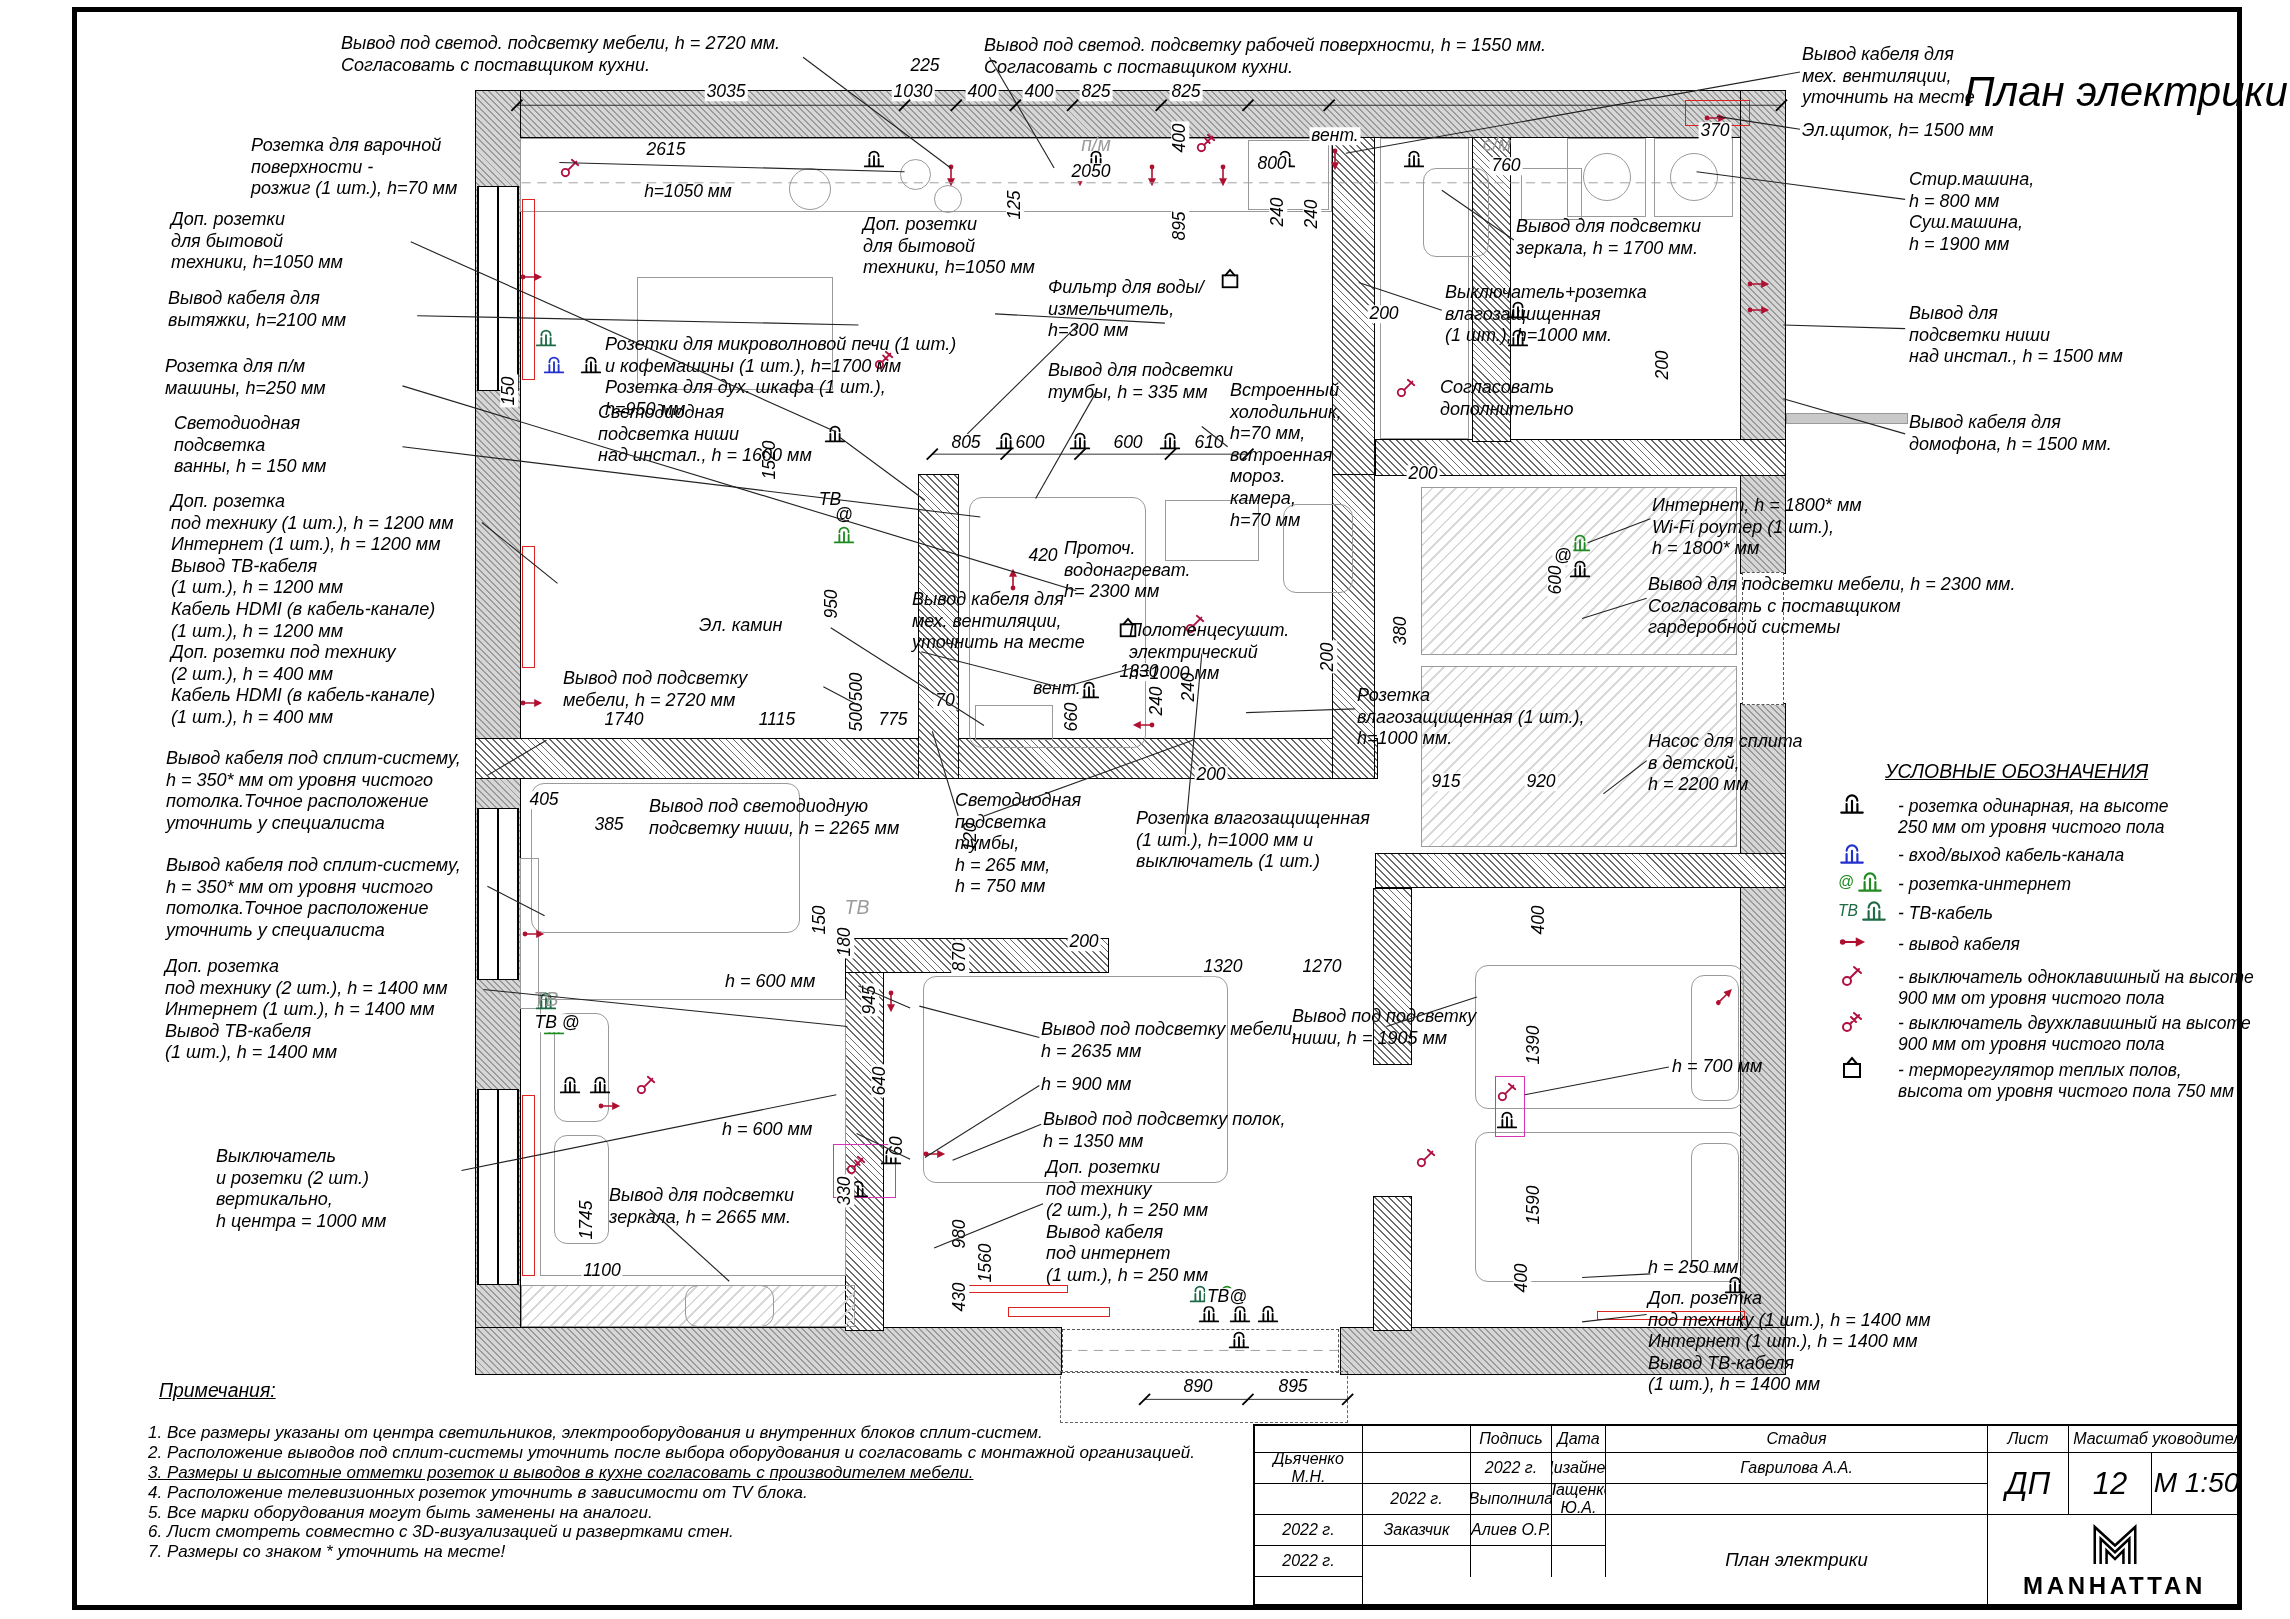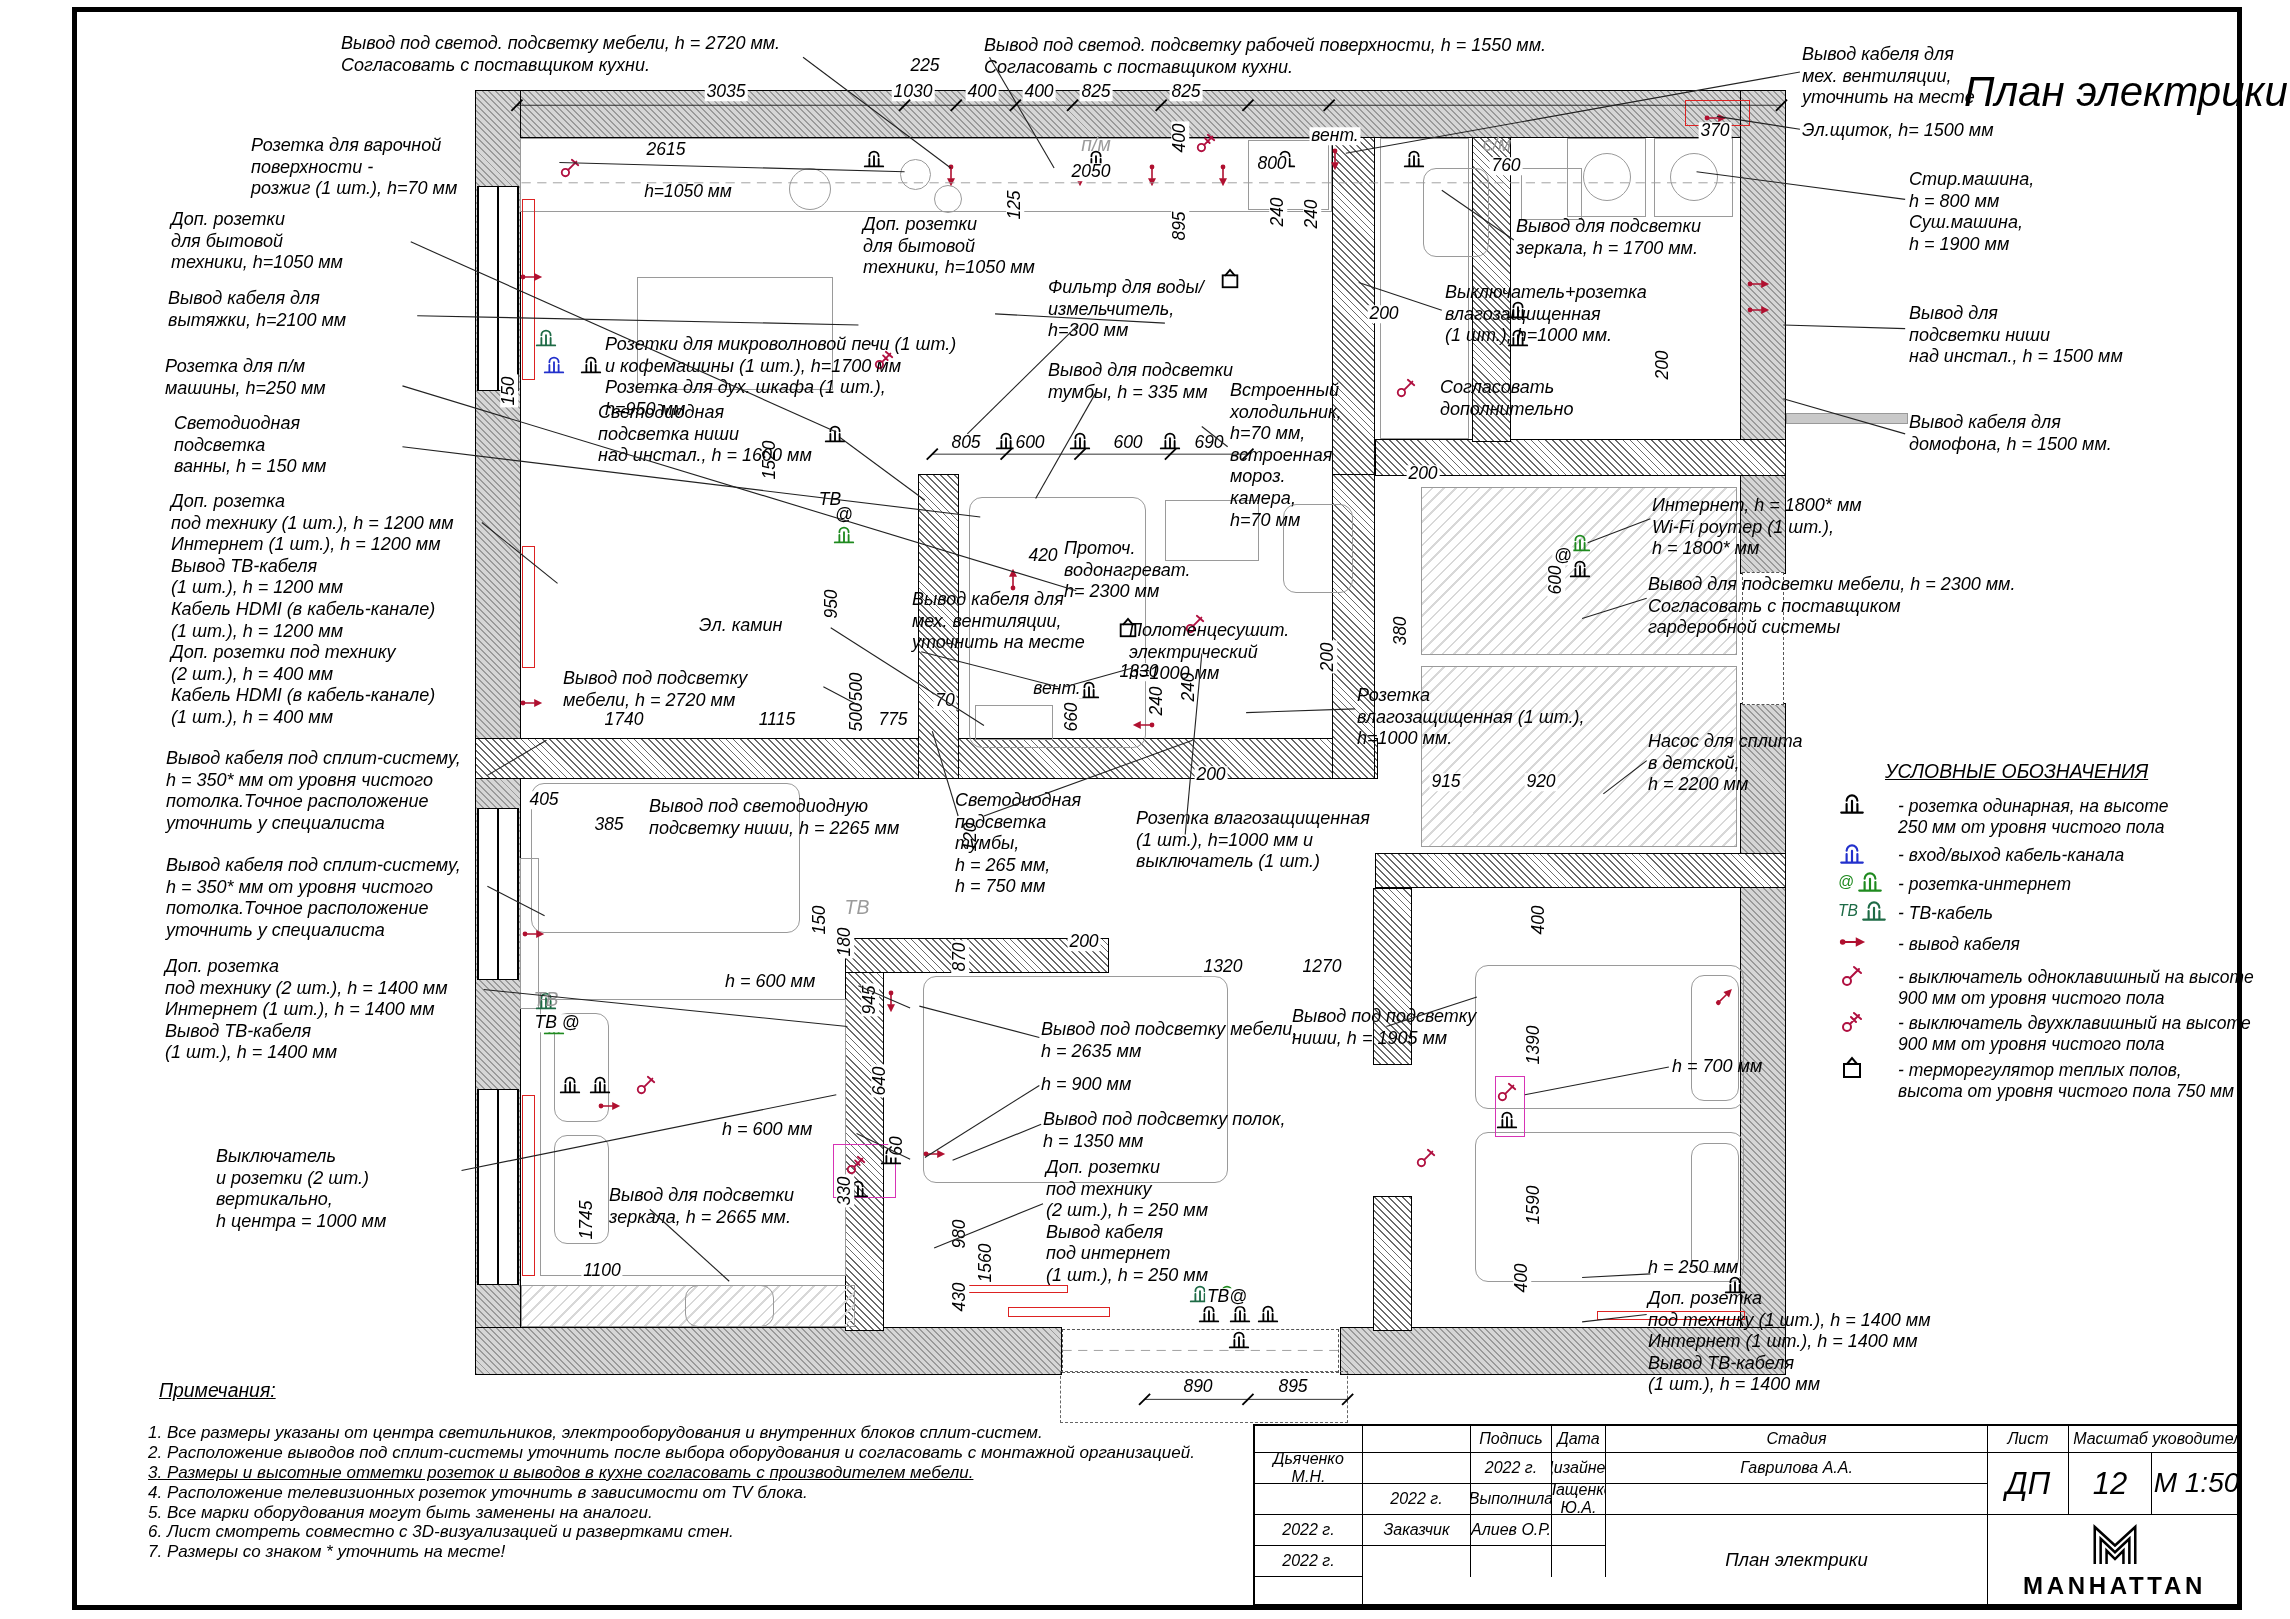--- a/index.html
+++ b/index.html
@@ -519,21 +519,21 @@
       <div class="dim g" style="left: 1080px; top: 145px; margin-left: 16px;">п/м</div>
       <div class="dim" style="left: 1715px; top: 131px;">370</div>
       <div class="dim" style="left: 1384px; top: 314px;">200</div>
       <div class="dim" style="left: 1423px; top: 474px;">200</div>
       <div class="dim r" style="left: 1663px; top: 365px;">200</div>
       <div class="dim r" style="left: 832px; top: 604px;">950</div>
       <div class="dim r" style="left: 770px; top: 460px;">1520</div>
       <div class="dim" style="left: 966px; top: 443px;">805</div>
       <div class="dim" style="left: 1030px; top: 443px;">600</div>
       <div class="dim" style="left: 1128px; top: 443px;">600</div>
-      <div class="dim" style="left: 1209px; top: 443px;">690</div>
+      <div class="dim" style="left: 1209px; top: 443px;">610</div>
       <div class="dim" style="left: 1043px; top: 556px;">420</div>
       <div class="dim" style="left: 1051px; top: 692px;">200</div>
       <div class="dim r" style="left: 1072px; top: 717px;">660</div>
       <div class="dim" style="left: 1139px; top: 672px; text-align: center;">1330</div>
       <div class="dim r" style="left: 1157px; top: 701px;">240</div>
       <div class="dim r" style="left: 1189px; top: 687px;">240</div>
       <div class="dim" style="left: 1057px; top: 689px;">вент.</div>
       <div class="dim" style="left: 1211px; top: 775px;">200</div>
       <div class="dim" style="left: 1446px; top: 782px;">915</div>
       <div class="dim" style="left: 1541px; top: 782px;">920</div>

